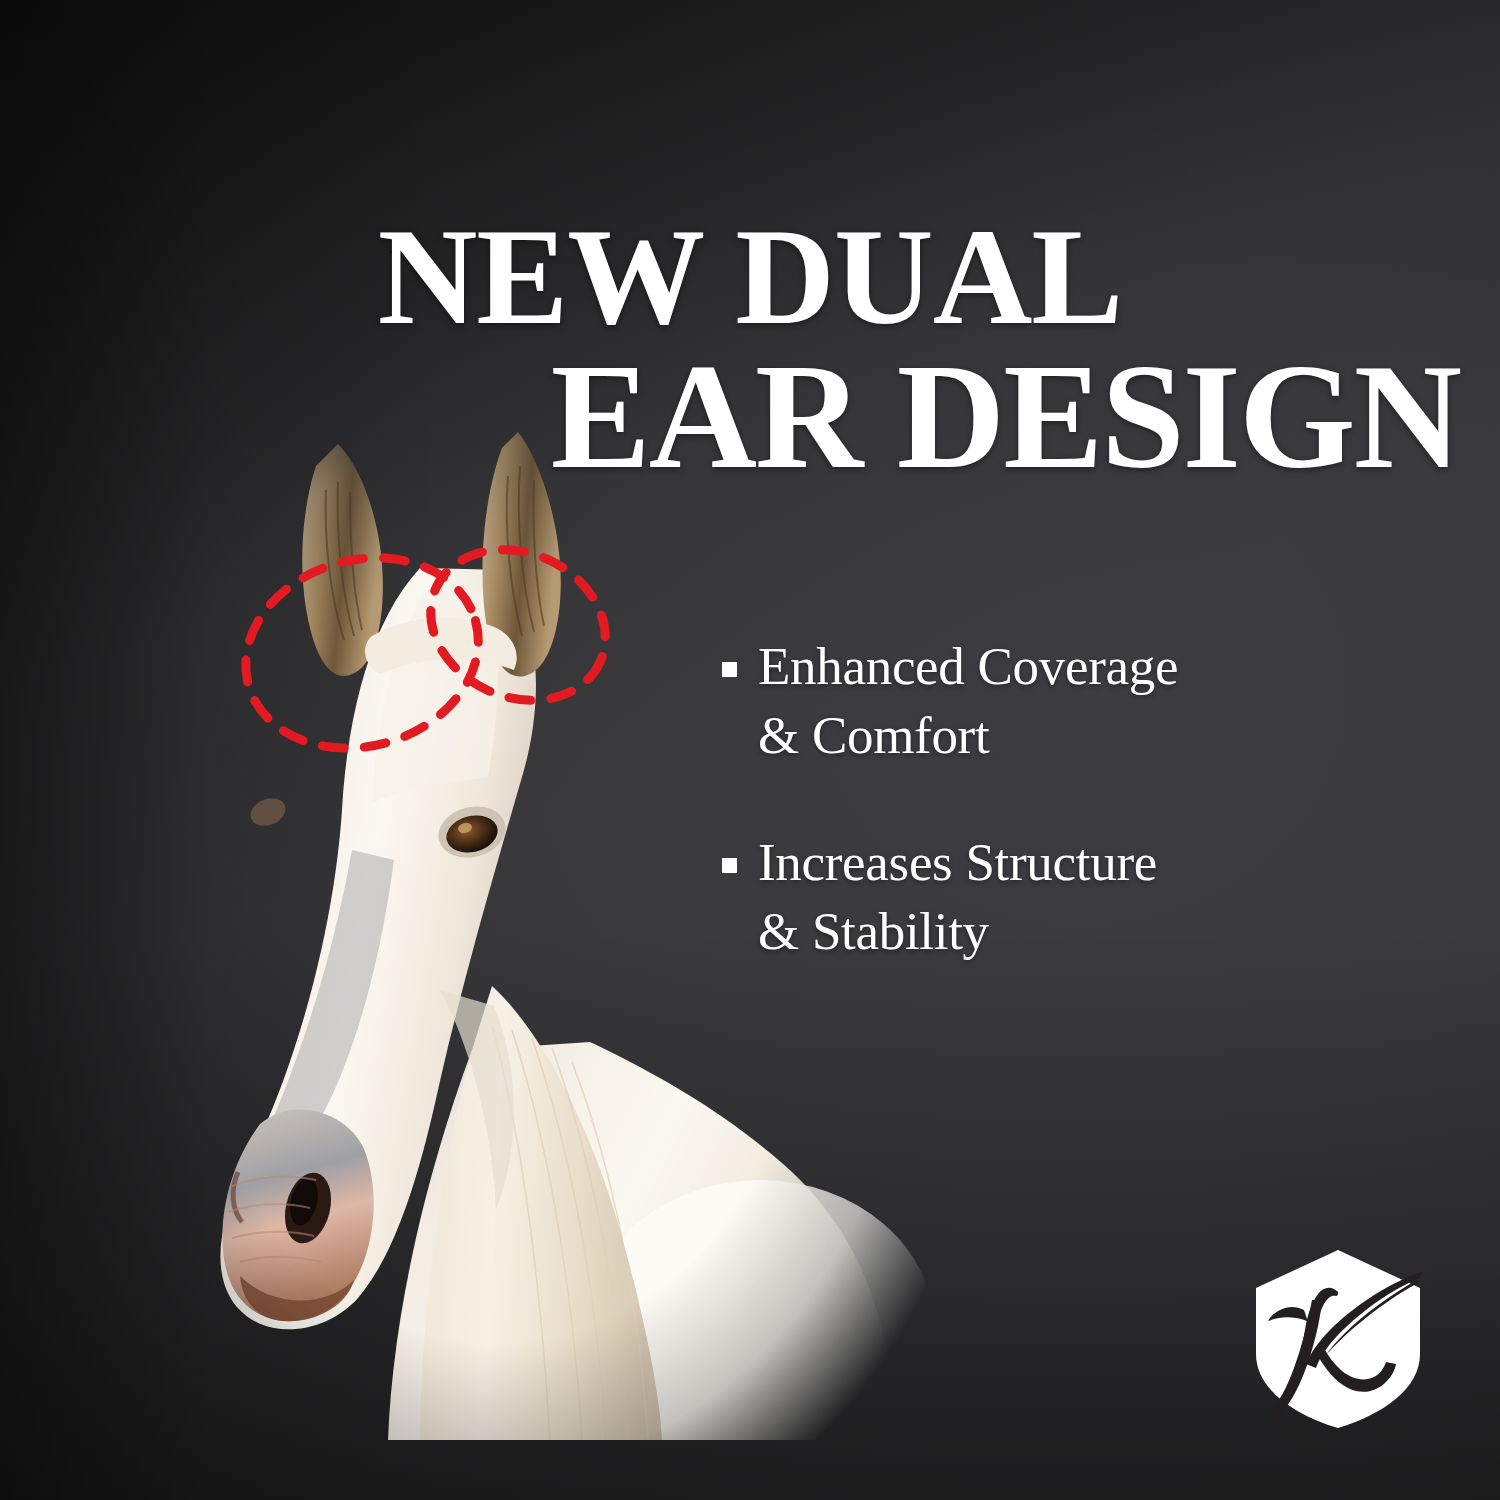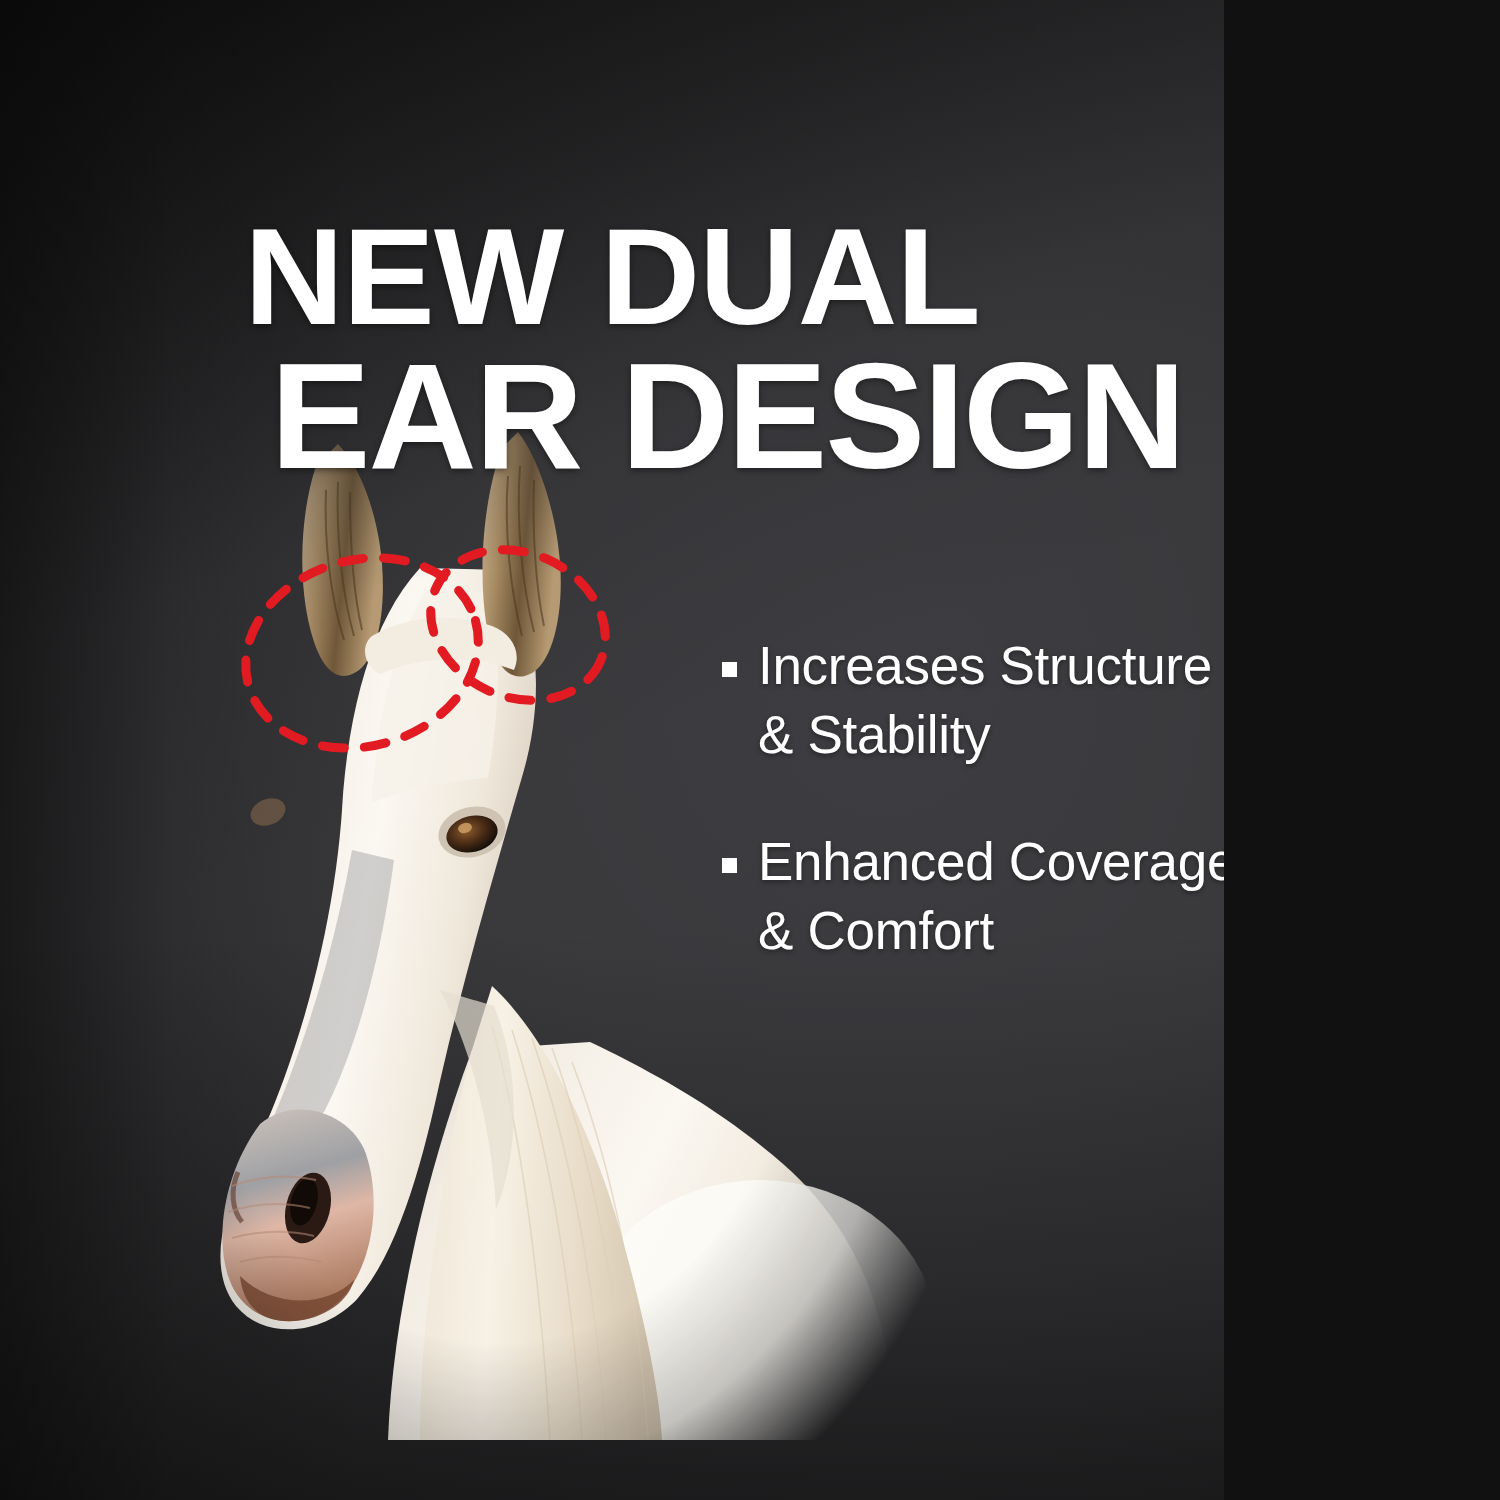--- a/index.html
+++ b/index.html
@@ -1,22 +1,22 @@
 <!DOCTYPE html>
 <html><head>
 <meta charset="utf-8">
 <style>
   html,body{margin:0;padding:0;background:#111;}
   *{box-sizing:border-box;}
 
   #stage{
     position:relative;
-    width:1224px;height:1500px;
+    width:1500px;height:1500px;
     overflow:hidden;
-    font-family:Liberation Sans, sans-serif;
+    font-family:Liberation Serif, serif;
     background:#a21caf;
   }
 
   
   .bg-base{
     position:absolute;inset:0;
     background:#38383b;
   }
   .bg-radial{
     position:absolute;inset:0;
@@ -238,30 +238,30 @@
   <h1 class="heading">
     <span class="l1">NEW DUAL</span>
     <span class="l2">EAR DESIGN</span>
   </h1>
 
   <div class="bullets">
 
     <div class="bullet-row">
       <span class="bullet-mark"></span>
       <div class="bullet-text">
-        <span>Increases Structure</span><br>
-        <span>&amp; Stability</span>
+        <span>Enhanced Coverage</span><br>
+        <span>&amp; Comfort</span>
       </div>
     </div>
 
     <div class="bullet-row">
       <span class="bullet-mark"></span>
       <div class="bullet-text">
-        <span>Enhanced Coverage</span><br>
-        <span>&amp; Comfort</span>
+        <span>Increases Structure</span><br>
+        <span>&amp; Stability</span>
       </div>
     </div>
 
   </div>
 
   <div class="logo">
     <svg viewBox="0 0 172 182" xmlns="http://www.w3.org/2000/svg">
       <path d="M86 2 L168 40 L168 106 C168 140 132 166 86 180 C40 166 4 140 4 106 L4 40 Z" fill="#ffffff"></path>
       <g fill="#231f20">
 

